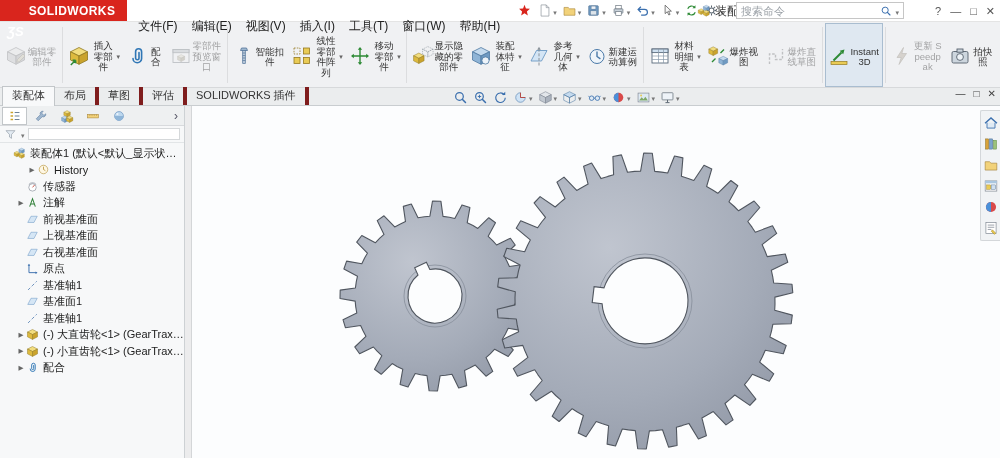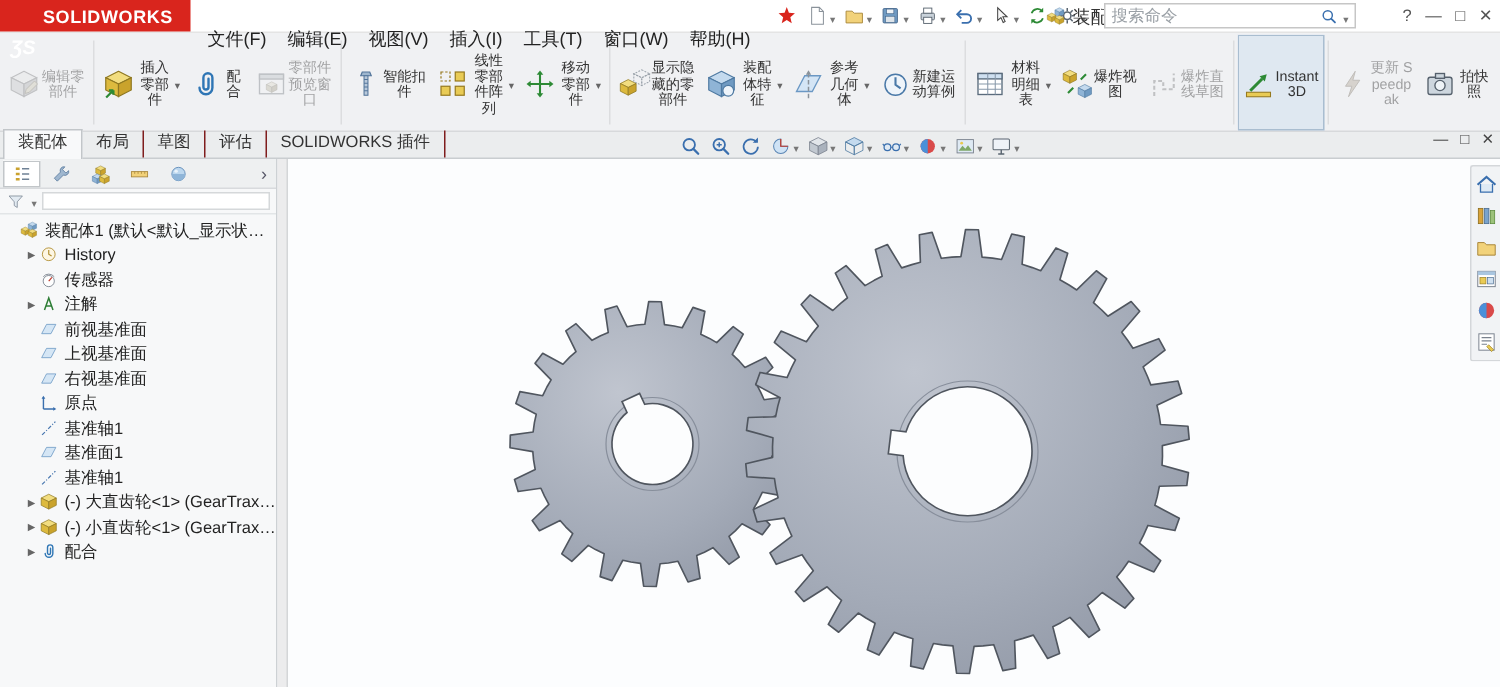--- a/index.html
+++ b/index.html
@@ -29,21 +29,21 @@
   .ribbon-btn{display:flex;align-items:center;padding:3px 3px 0;min-width:40px;max-width:58px;text-align:center;}
   .rb-ic{height:23px;}
   .rb-lbl{font-size:9.5px;line-height:10.5px;color:#333;margin-top:1px;word-break:break-all;}
   .rb-caret{font-size:7px;color:#666;display:block;margin-top:1px;}
   .ribbon-btn.disabled{opacity:.42;filter:saturate(.15);}
   .ribbon-btn.active{background:#dfe8f1;box-shadow:inset 0 0 0 1px #a9bdd0;}
   .ribbon-sep{width:1px;background:#dcdddf;margin:4px 2px;flex:none;}
 
   
   .tabsrow{position:absolute;top:88px;left:0;right:0;height:18px;background:#ebedee;border-bottom:1px solid #c9cdd0;display:flex;align-items:flex-end;padding-left:2px;z-index:4;}
-  .tab{font-size:11px;padding:2px 9px 3px;color:#333;border-right:1px solid #7f1d1d;line-height:13px;white-space:nowrap;}
+  .tab{font-size:11px;padding:2px 9px 3px;color:#333;border-right:4px solid #7f1d1d;line-height:13px;white-space:nowrap;}
   .tab.active{background:#f8f9fa;border:1px solid #c2c6c9;border-bottom:none;margin-bottom:-1px;padding-bottom:4px;}
   .headsup{position:absolute;left:452px;top:89px;height:16px;display:flex;align-items:center;gap:3px;z-index:6;}
   .hu-btn{display:flex;align-items:center;padding:0 1px;}
   .doc-controls{position:absolute;right:4px;top:89px;display:flex;align-items:center;gap:8px;z-index:6;}
   .doc-controls .tb-ctrl{font-size:10px;color:#444;}
 
   
   .leftpanel{position:absolute;top:106px;left:0;bottom:0;width:185px;background:#f7f8f9;border-right:1px solid #cdd1d4;z-index:3;display:flex;flex-direction:column;}
   .panel-tabs{height:20px;display:flex;align-items:center;background:#eef0f1;border-bottom:1px solid #d8dadd;padding:0 2px;gap:1px;flex:none;}
   .panel-tab{width:25px;height:18px;display:flex;align-items:center;justify-content:center;}
@@ -547,21 +547,21 @@
             </g>
             <g transform="translate(8.5,8.5) scale(.55)">
               <path d="M11 2.5L19.5 6.8 11 11 2.5 6.8Z" fill="#f2dd7f" stroke="#8f7821" stroke-width=".8" stroke-linejoin="round"></path>
               <path d="M2.5 6.8 11 11v8.3L2.5 15Z" fill="#ddba3e" stroke="#8f7821" stroke-width=".8"></path>
               <path d="M19.5 6.8 11 11v8.3L19.5 15Z" fill="#caa32c" stroke="#8f7821" stroke-width=".8"></path>
             </g>
           </svg>
         </span>
         <span class="tree-label">装配体1 (默认&lt;默认_显示状态-1&gt;)</span>
       </div>
-      <div class="tree-item" style="padding-left: 16px;">
+      <div class="tree-item" style="padding-left: 27px;">
         <span class="tree-arrow">▶</span>
         <span class="tree-icon">
           <svg width="13" height="13" viewBox="0 0 22 22" aria-hidden="true">
             <circle cx="11" cy="11" r="7.2" fill="#fdf6e3" stroke="#b08d2e" stroke-width="1"></circle>
             <path d="M11 6.2v4.8l3.2 2" fill="none" stroke="#b08d2e" stroke-width="1.3"></path>
           </svg>
         </span>
         <span class="tree-label">History</span>
       </div>
       <div class="tree-item" style="padding-left: 16px;">

